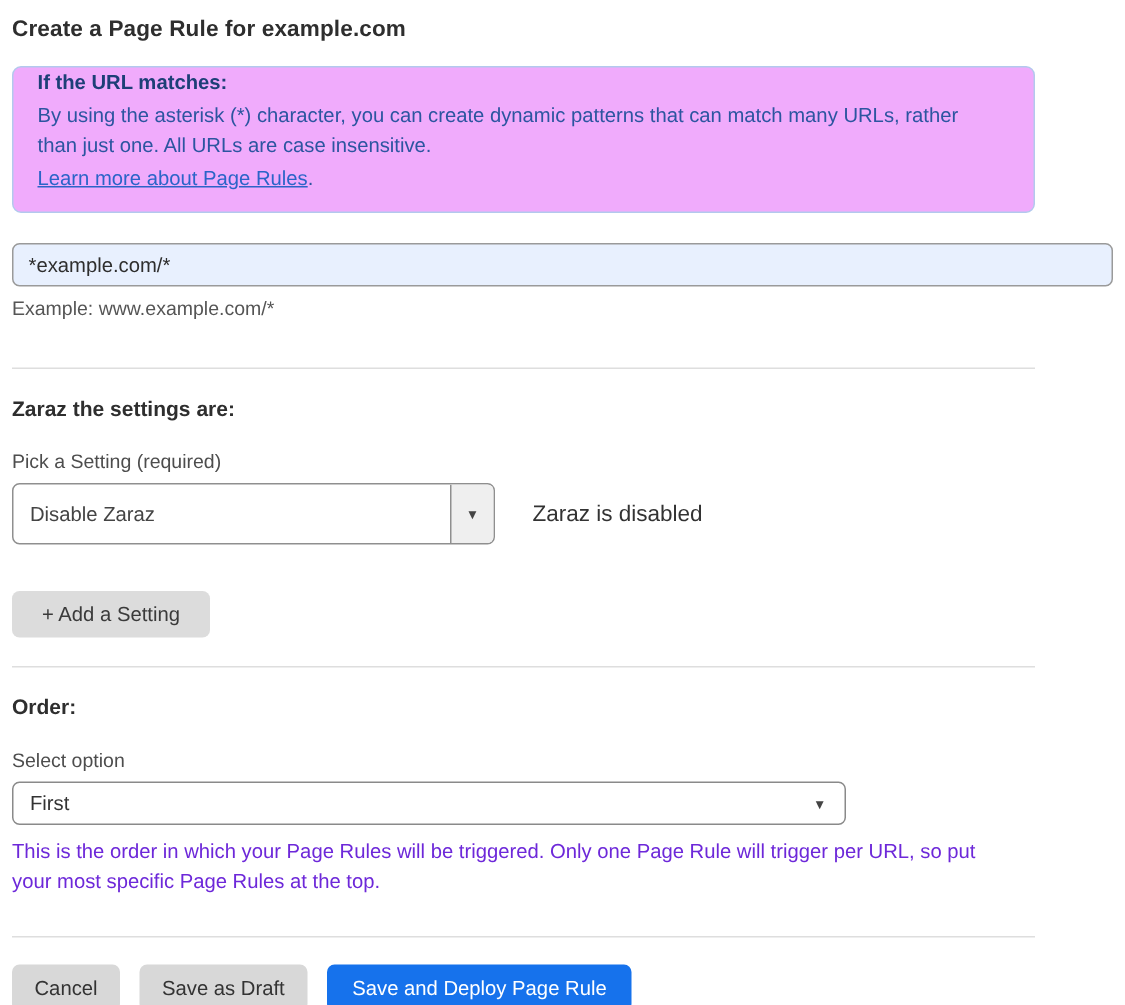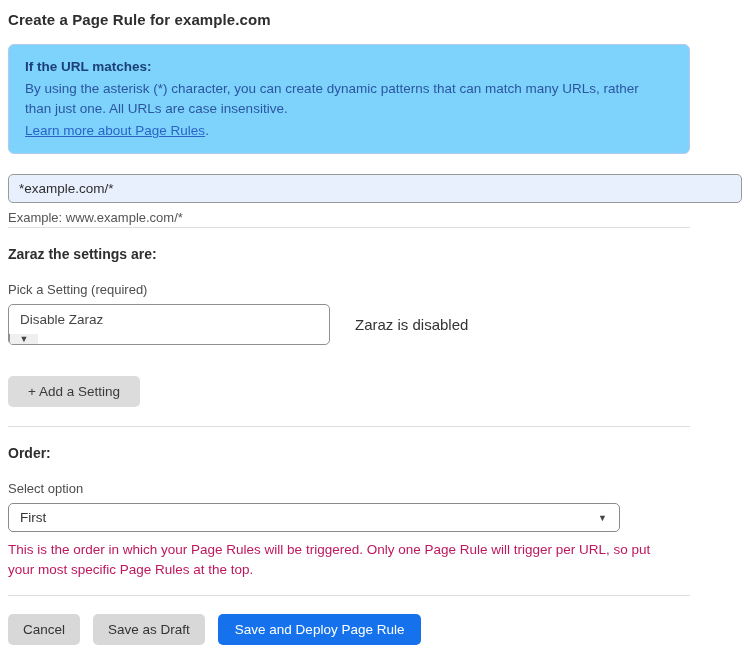--- a/index.html
+++ b/index.html
@@ -20,24 +20,24 @@
     padding-top: 11px;
   }
   .page-title {
     font-size: 15px;
     font-weight: bold;
     color: #2e2e2e;
     letter-spacing: 0.1px;
     margin-bottom: 16px;
   }
   .info-box {
-    background: #7dd3fc;
+    background: #f0abfc;
     border: 1px solid #b3c9ed;
     border-radius: 6px;
-    padding: 12px 16px 12px 16px;
+    padding: 0 16px 12px 16px;
     margin-bottom: 20px;
     font-size: 13.5px;
     line-height: 20px;
     color: #2c55a0;
   }
   .info-heading {
     font-weight: bold;
     color: #1d3f77;
     margin-bottom: 2px;
   }
@@ -62,21 +62,21 @@
     border-radius: 5px;
     padding: 0 10px;
     font-size: 13.5px;
     color: #2e2e2e;
     font-family: "Liberation Sans", "DejaVu Sans", sans-serif;
     margin-bottom: 7px;
   }
   .helper-text {
     font-size: 13px;
     color: #555555;
-    margin-bottom: 2px;
+    margin-bottom: 32px;
   }
   .divider {
     border: none;
     border-top: 1px solid #dedede;
     margin: 0 0 18px 0;
   }
   .section-heading {
     font-size: 14px;
     font-weight: bold;
     color: #2e2e2e;
@@ -89,21 +89,20 @@
   }
   .setting-dropdown {
     display: flex;
     width: 322px;
     height: 41px;
     border: 1px solid #8f8f8f;
     border-radius: 5px;
     background: #ffffff;
     overflow: hidden;
     cursor: pointer;
-    flex-direction: column;
   }
   .setting-dropdown-value {
     flex: 1;
     display: flex;
     align-items: center;
     padding-left: 11px;
     font-size: 13.5px;
     color: #444444;
   }
   .dropdown-arrow-btn {
@@ -136,40 +135,40 @@
     color: #3a3a3a;
     padding: 8px 20px;
   }
   .add-setting {
     margin-bottom: 19px;
   }
   .order-select {
     display: flex;
     align-items: center;
     justify-content: space-between;
-    width: 612px;
+    width: 556px;
     height: 29px;
     border: 1px solid #8a8a8a;
     border-radius: 5px;
     background: #ffffff;
     padding: 0 12px 0 11px;
     font-size: 13.5px;
     color: #333333;
     cursor: pointer;
     margin-bottom: 8px;
   }
   .chevron {
     font-size: 9px;
     color: #444444;
   }
   .order-helper {
     font-size: 13.5px;
     line-height: 20px;
-    color: #be185d;
-    margin-bottom: 15px;
+    color: #6d28d9;
+    margin-bottom: 26px;
     max-width: 670px;
   }
   .actions {
     display: flex;
     align-items: center;
     gap: 13px;
     margin-top: 17px;
   }
   .btn-action-gray {
     background: #d8d8d8;

